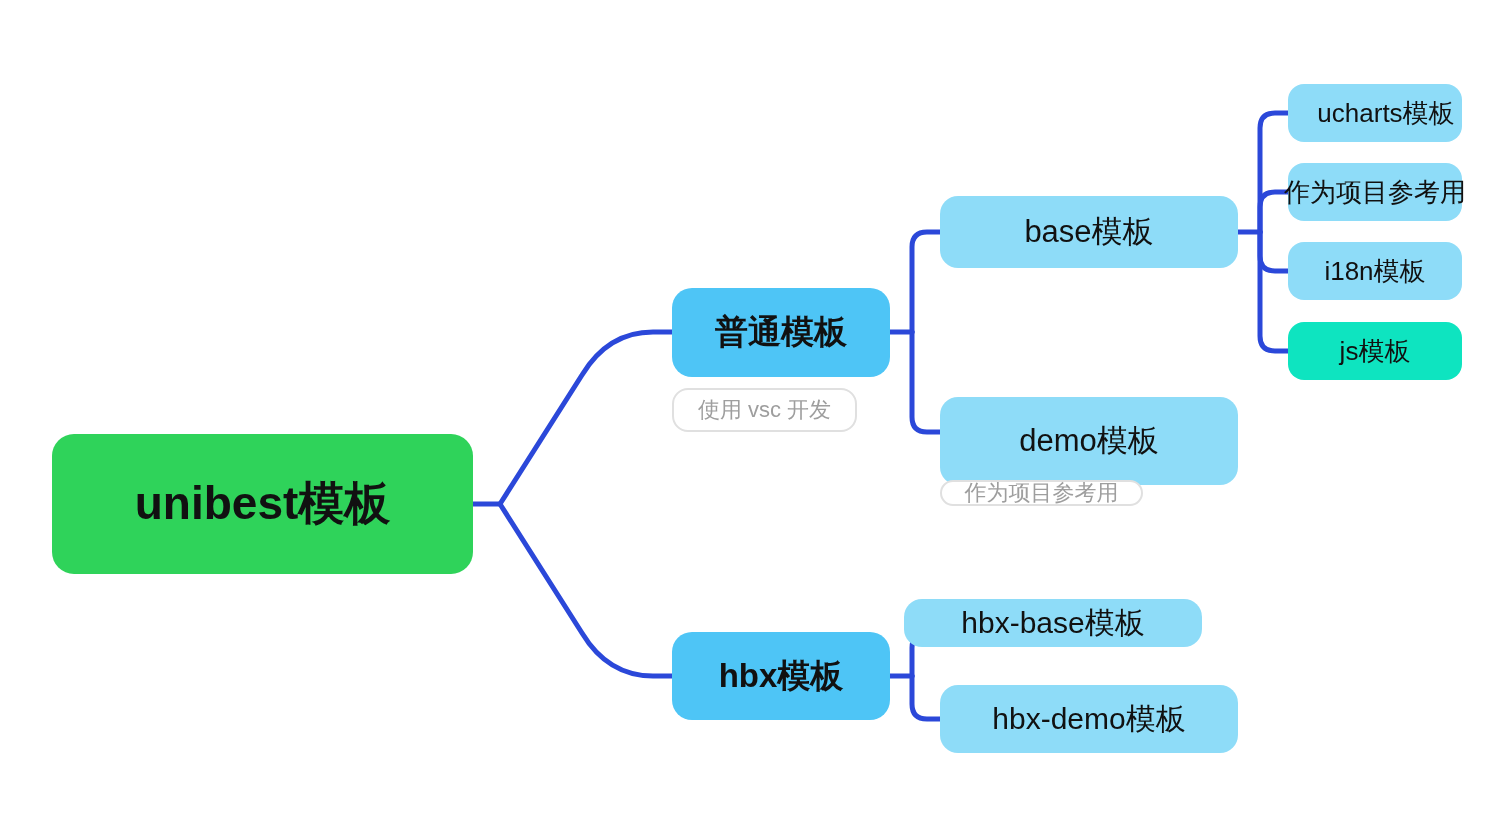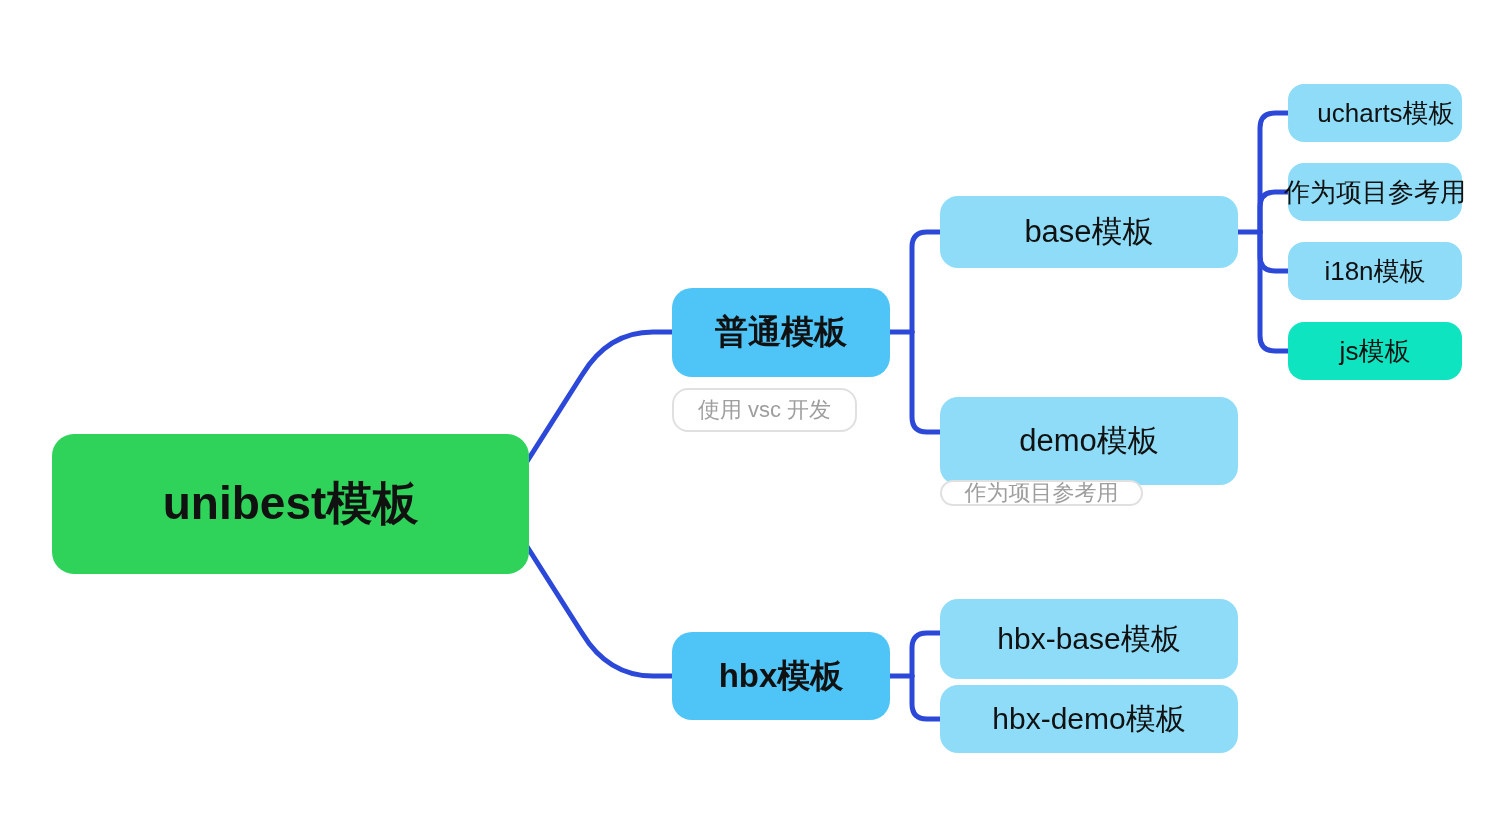--- a/index.html
+++ b/index.html
@@ -34,21 +34,21 @@
     position: absolute;
     display: flex;
     align-items: center;
     justify-content: center;
     box-sizing: border-box;
     color: var(--color-node_text, #111111);
     white-space: nowrap;
     cursor: pointer;
   }
   .n-root {
-    left: 52px; top: 434px; width: 477px; height: 140px;
+    left: 52px; top: 434px; width: 421px; height: 140px;
     background: var(--color-root_node, #2FD35A);
     border-radius: 22px;
     font-size: 46px;
     font-weight: 700;
   }
   .n-putong {
     left: 672px; top: 288px; width: 218px; height: 89px;
     background: var(--color-main_branch, #4EC5F6);
     border-radius: 20px;
     font-size: 33px;
@@ -69,21 +69,21 @@
     font-weight: 400;
   }
   .n-demo {
     left: 940px; top: 397px; width: 298px; height: 88px;
     background: var(--color-child_node, #8EDCF8);
     border-radius: 18px;
     font-size: 31px;
     font-weight: 400;
   }
   .n-hbxbase {
-    left: 940px; top: 599px; width: 298px; height: 80px;
+    left: 904px; top: 599px; width: 298px; height: 48px;
     background: var(--color-child_node, #8EDCF8);
     border-radius: 18px;
     font-size: 30px;
     font-weight: 400;
   }
   .n-hbxdemo {
     left: 940px; top: 685px; width: 298px; height: 68px;
     background: var(--color-child_node, #8EDCF8);
     border-radius: 18px;
     font-size: 30px;

